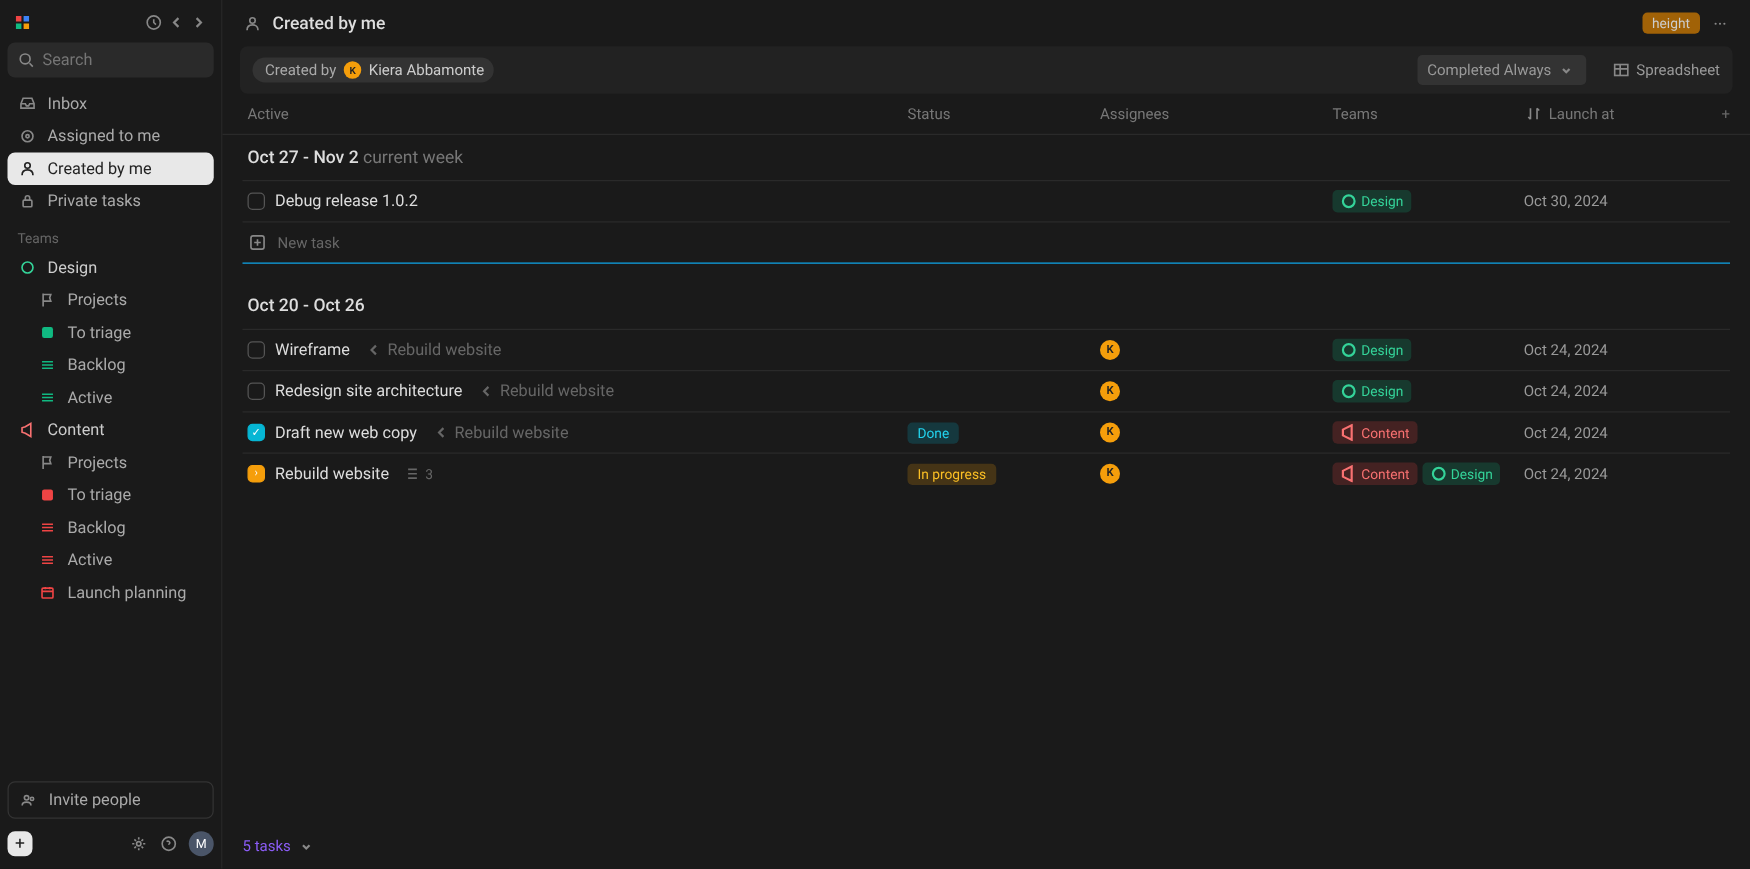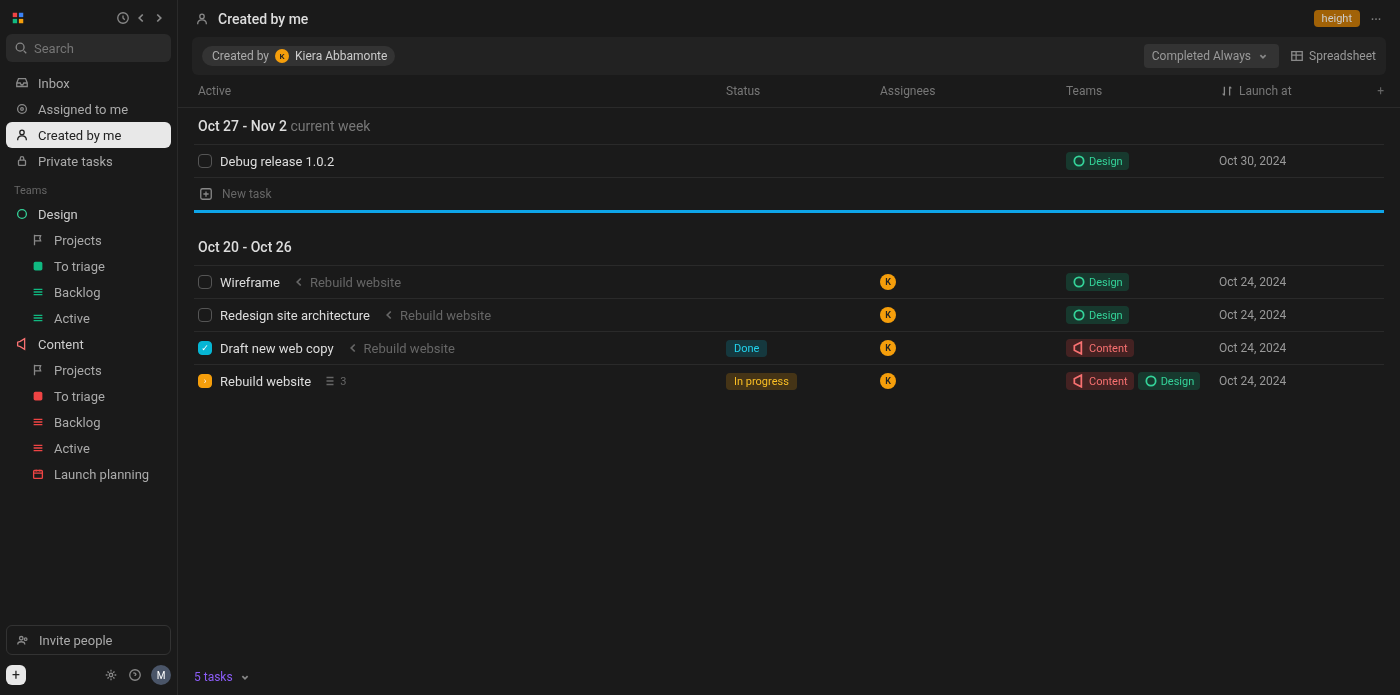--- a/index.html
+++ b/index.html
@@ -25,21 +25,21 @@
 .avatar-sm{width:20px;height:20px;border-radius:50%;background:#4a5568;color:#fff;display:flex;align-items:center;justify-content:center;font-size:10px}
 .main{flex:1;display:flex;flex-direction:column;background:#1a1a1a}
 .header{display:flex;align-items:center;justify-content:space-between;padding:10px 16px}
 .header-left{display:flex;align-items:center;gap:8px;color:#ddd;font-size:14px;font-weight:500}
 .header-right{display:flex;align-items:center;gap:8px}
 .brand{background:#a16207;color:#ccc;padding:2px 8px;border-radius:4px;font-size:11px}
 .toolbar{display:flex;align-items:center;justify-content:space-between;margin:0 14px;padding:7px 10px;background:#222;border-radius:6px}
 .filter-chip{display:flex;align-items:center;gap:6px;background:#333;border-radius:12px;padding:3px 8px 3px 10px;font-size:12px;color:#ccc}
 .chip-label{color:#aaa}
 .avatar-xs{width:14px;height:14px;border-radius:50%;background:#f59e0b;color:#222;display:flex;align-items:center;justify-content:center;font-size:8px;font-weight:600}
-.toolbar-right{display:flex;align-items:center;gap:10px;color:#999;font-size:12px}
+.toolbar-right{display:flex;align-items:center;gap:20px;color:#999;font-size:12px}
 .tb-btn{display:flex;align-items:center;gap:4px;padding:4px 8px;border-radius:4px;background:#333;cursor:pointer}
 .view-btn{display:flex;align-items:center;gap:4px;cursor:pointer;color:#999}
 .cols{display:flex;align-items:center;padding:8px 16px;color:#777;font-size:12px;border-bottom:1px solid #2a2a2a}
 .c-task{flex:0 0 532px;padding-left:4px}
 .c-status{flex:0 0 154px}
 .c-assign{flex:0 0 186px}
 .c-teams{flex:0 0 153px}
 .c-date{flex:0 0 150px;display:flex;align-items:center;gap:4px}
 .c-add{flex:1;text-align:right;color:#666;cursor:pointer}
 .content{flex:1;overflow:auto;padding:0 16px}
@@ -58,21 +58,21 @@
 .badge{display:inline-block;padding:2px 8px;border-radius:4px;font-size:11px}
 .badge-done{background:rgba(6,182,212,.2);color:#22d3ee}
 .badge-prog{background:rgba(245,158,11,.2);color:#fbbf24}
 .assign-cell{flex:0 0 186px}
 .avatar-k{width:16px;height:16px;border-radius:50%;background:#f59e0b;color:#222;display:flex;align-items:center;justify-content:center;font-size:9px;font-weight:600}
 .teams-cell{flex:0 0 153px;display:flex;gap:4px}
 .tag{display:inline-flex;align-items:center;gap:3px;padding:2px 6px;border-radius:4px;font-size:11px}
 .tag-design{background:rgba(16,185,129,.2);color:#34d399}
 .tag-content{background:rgba(239,68,68,.2);color:#f87171}
 .date-cell{flex:0 0 150px;color:#999;font-size:12px}
-.new-task{display:flex;align-items:center;gap:8px;padding:8px 4px;color:#666;font-size:12px;cursor:pointer;border-top:1px solid #2a2a2a;border-bottom:3px solid #0ea5e9}
+.new-task{display:flex;align-items:center;gap:8px;padding:8px 4px;color:#666;font-size:12px;cursor:pointer;border-top:1px solid #2a2a2a;border-bottom:1px solid #0ea5e9}
 .footer{padding:10px 16px;color:#8b5cf6;font-size:12px;display:flex;align-items:center;gap:4px}
 svg{width:14px;height:14px}
 .sp{flex:1}
 </style>
 </head>
 <body>
 
 <div class="app">
   <div class="sidebar">
     <div class="sb-top">

